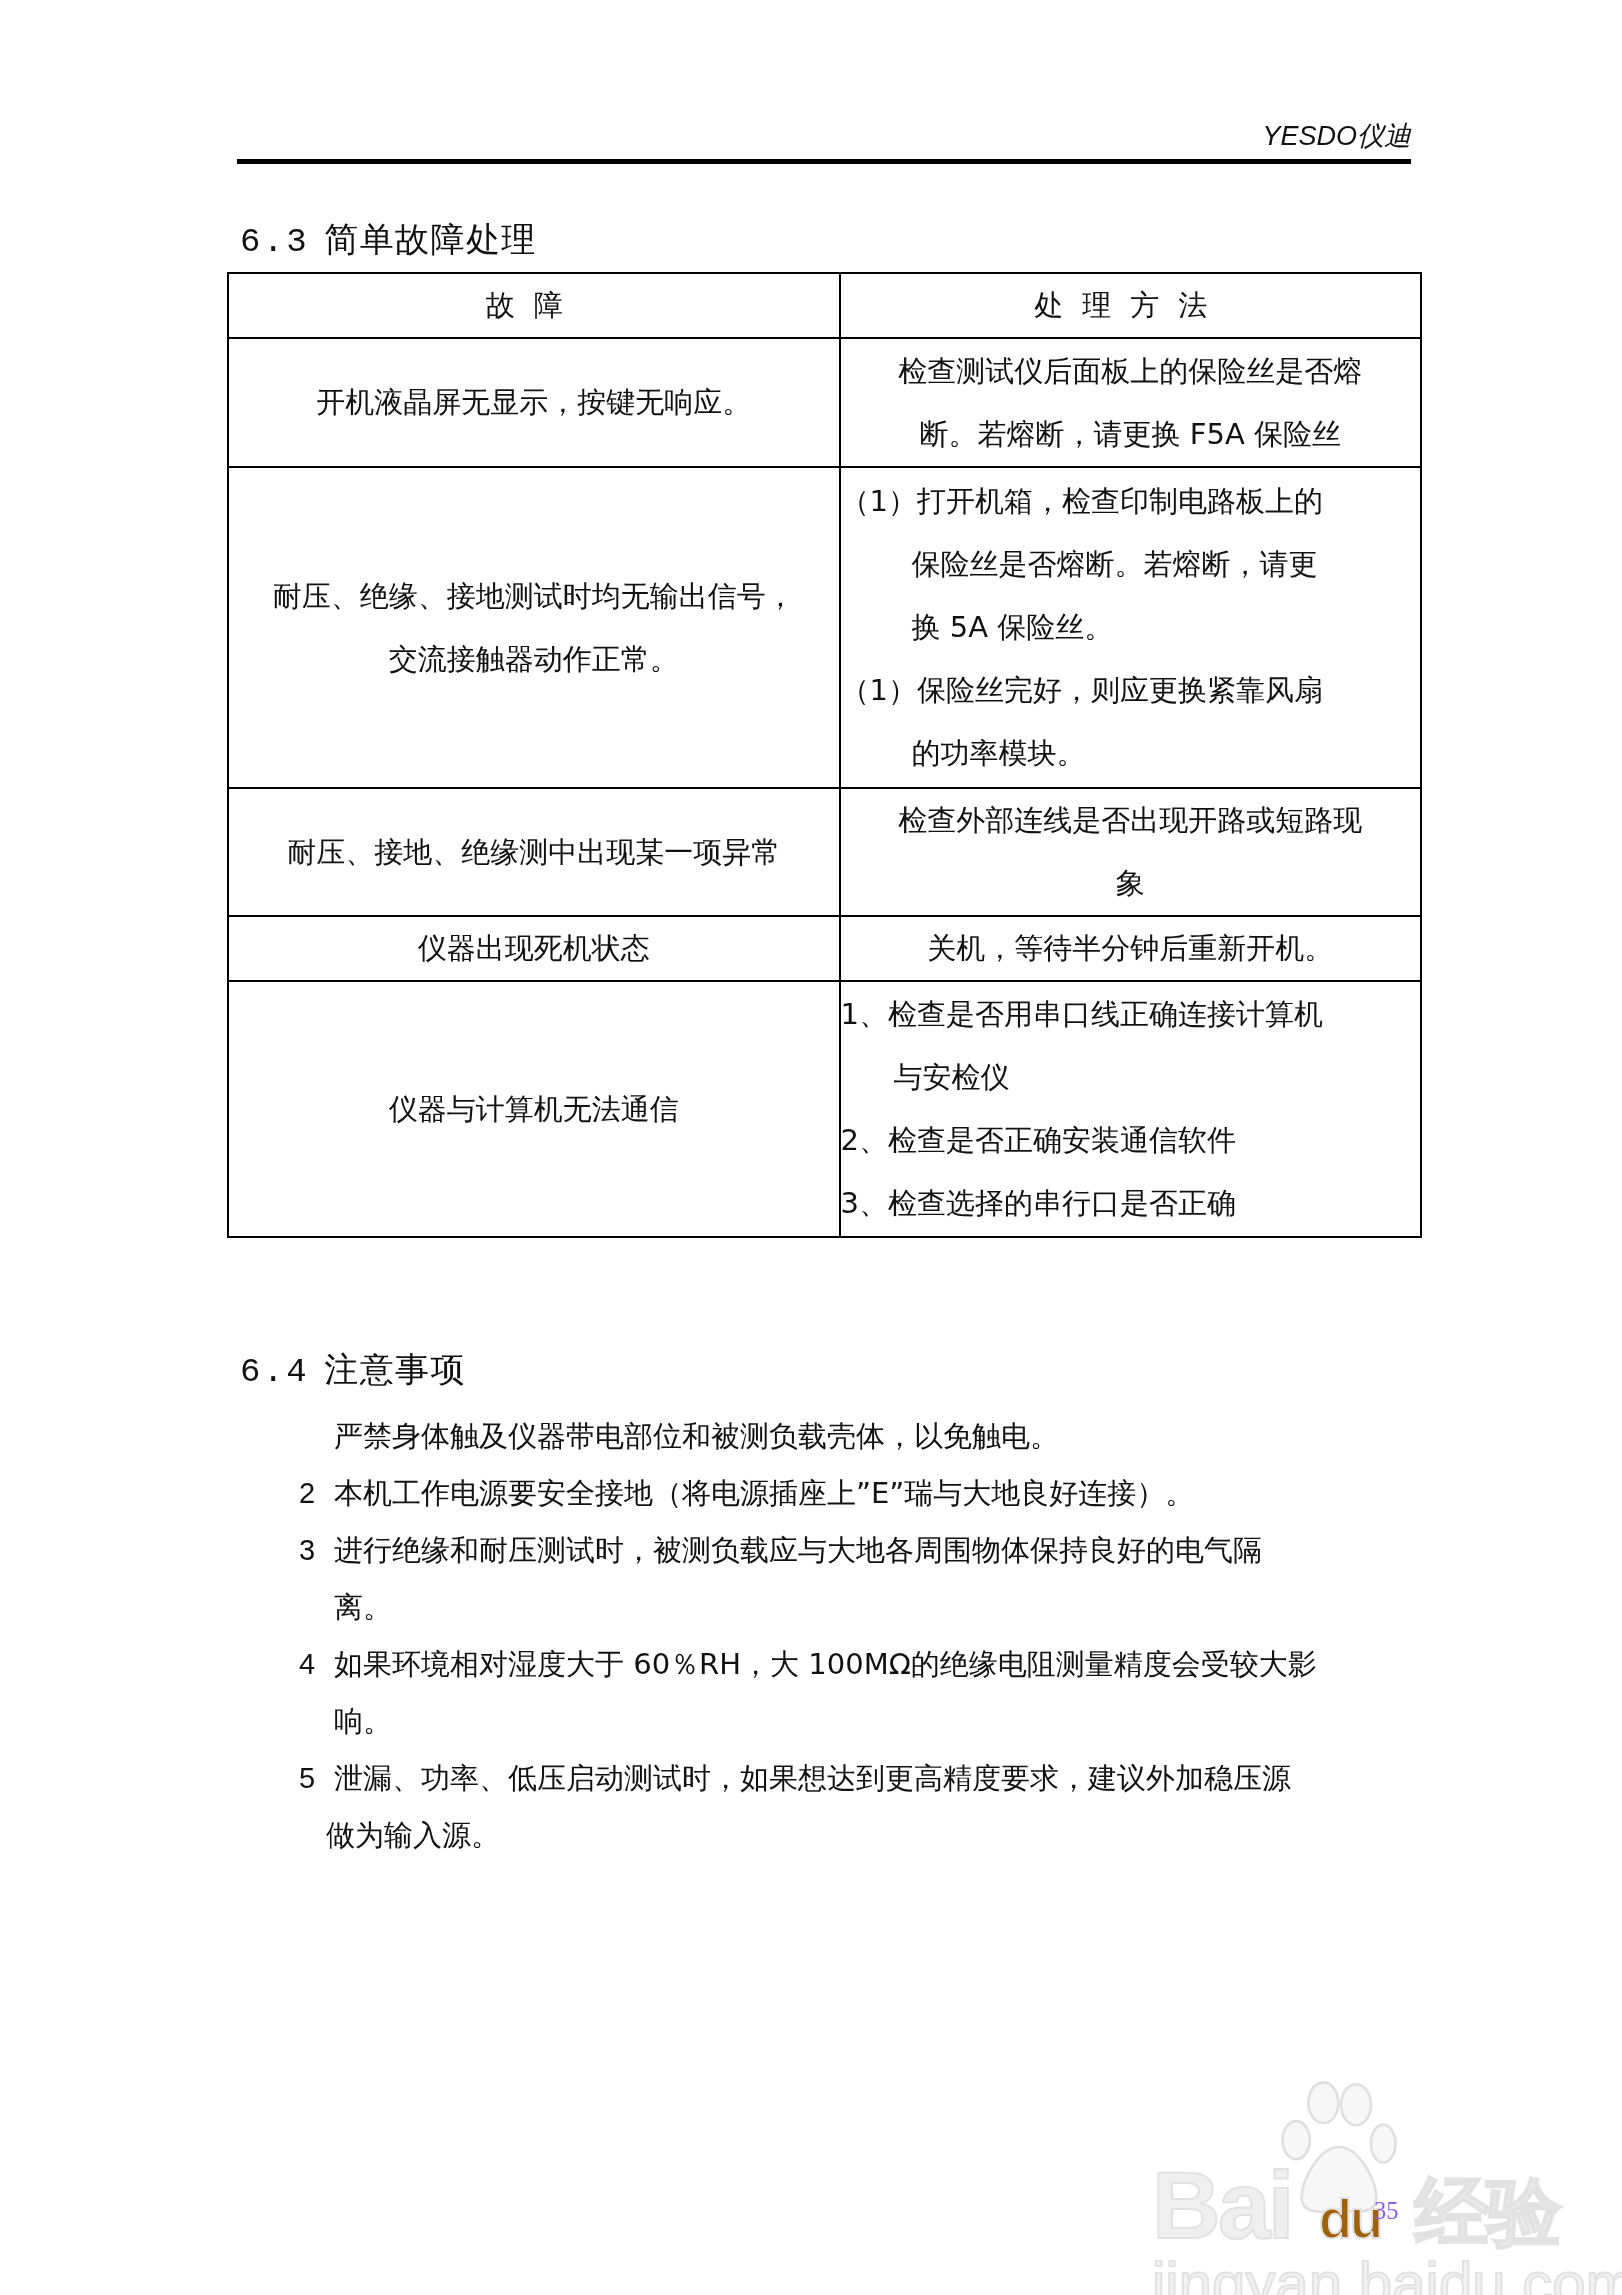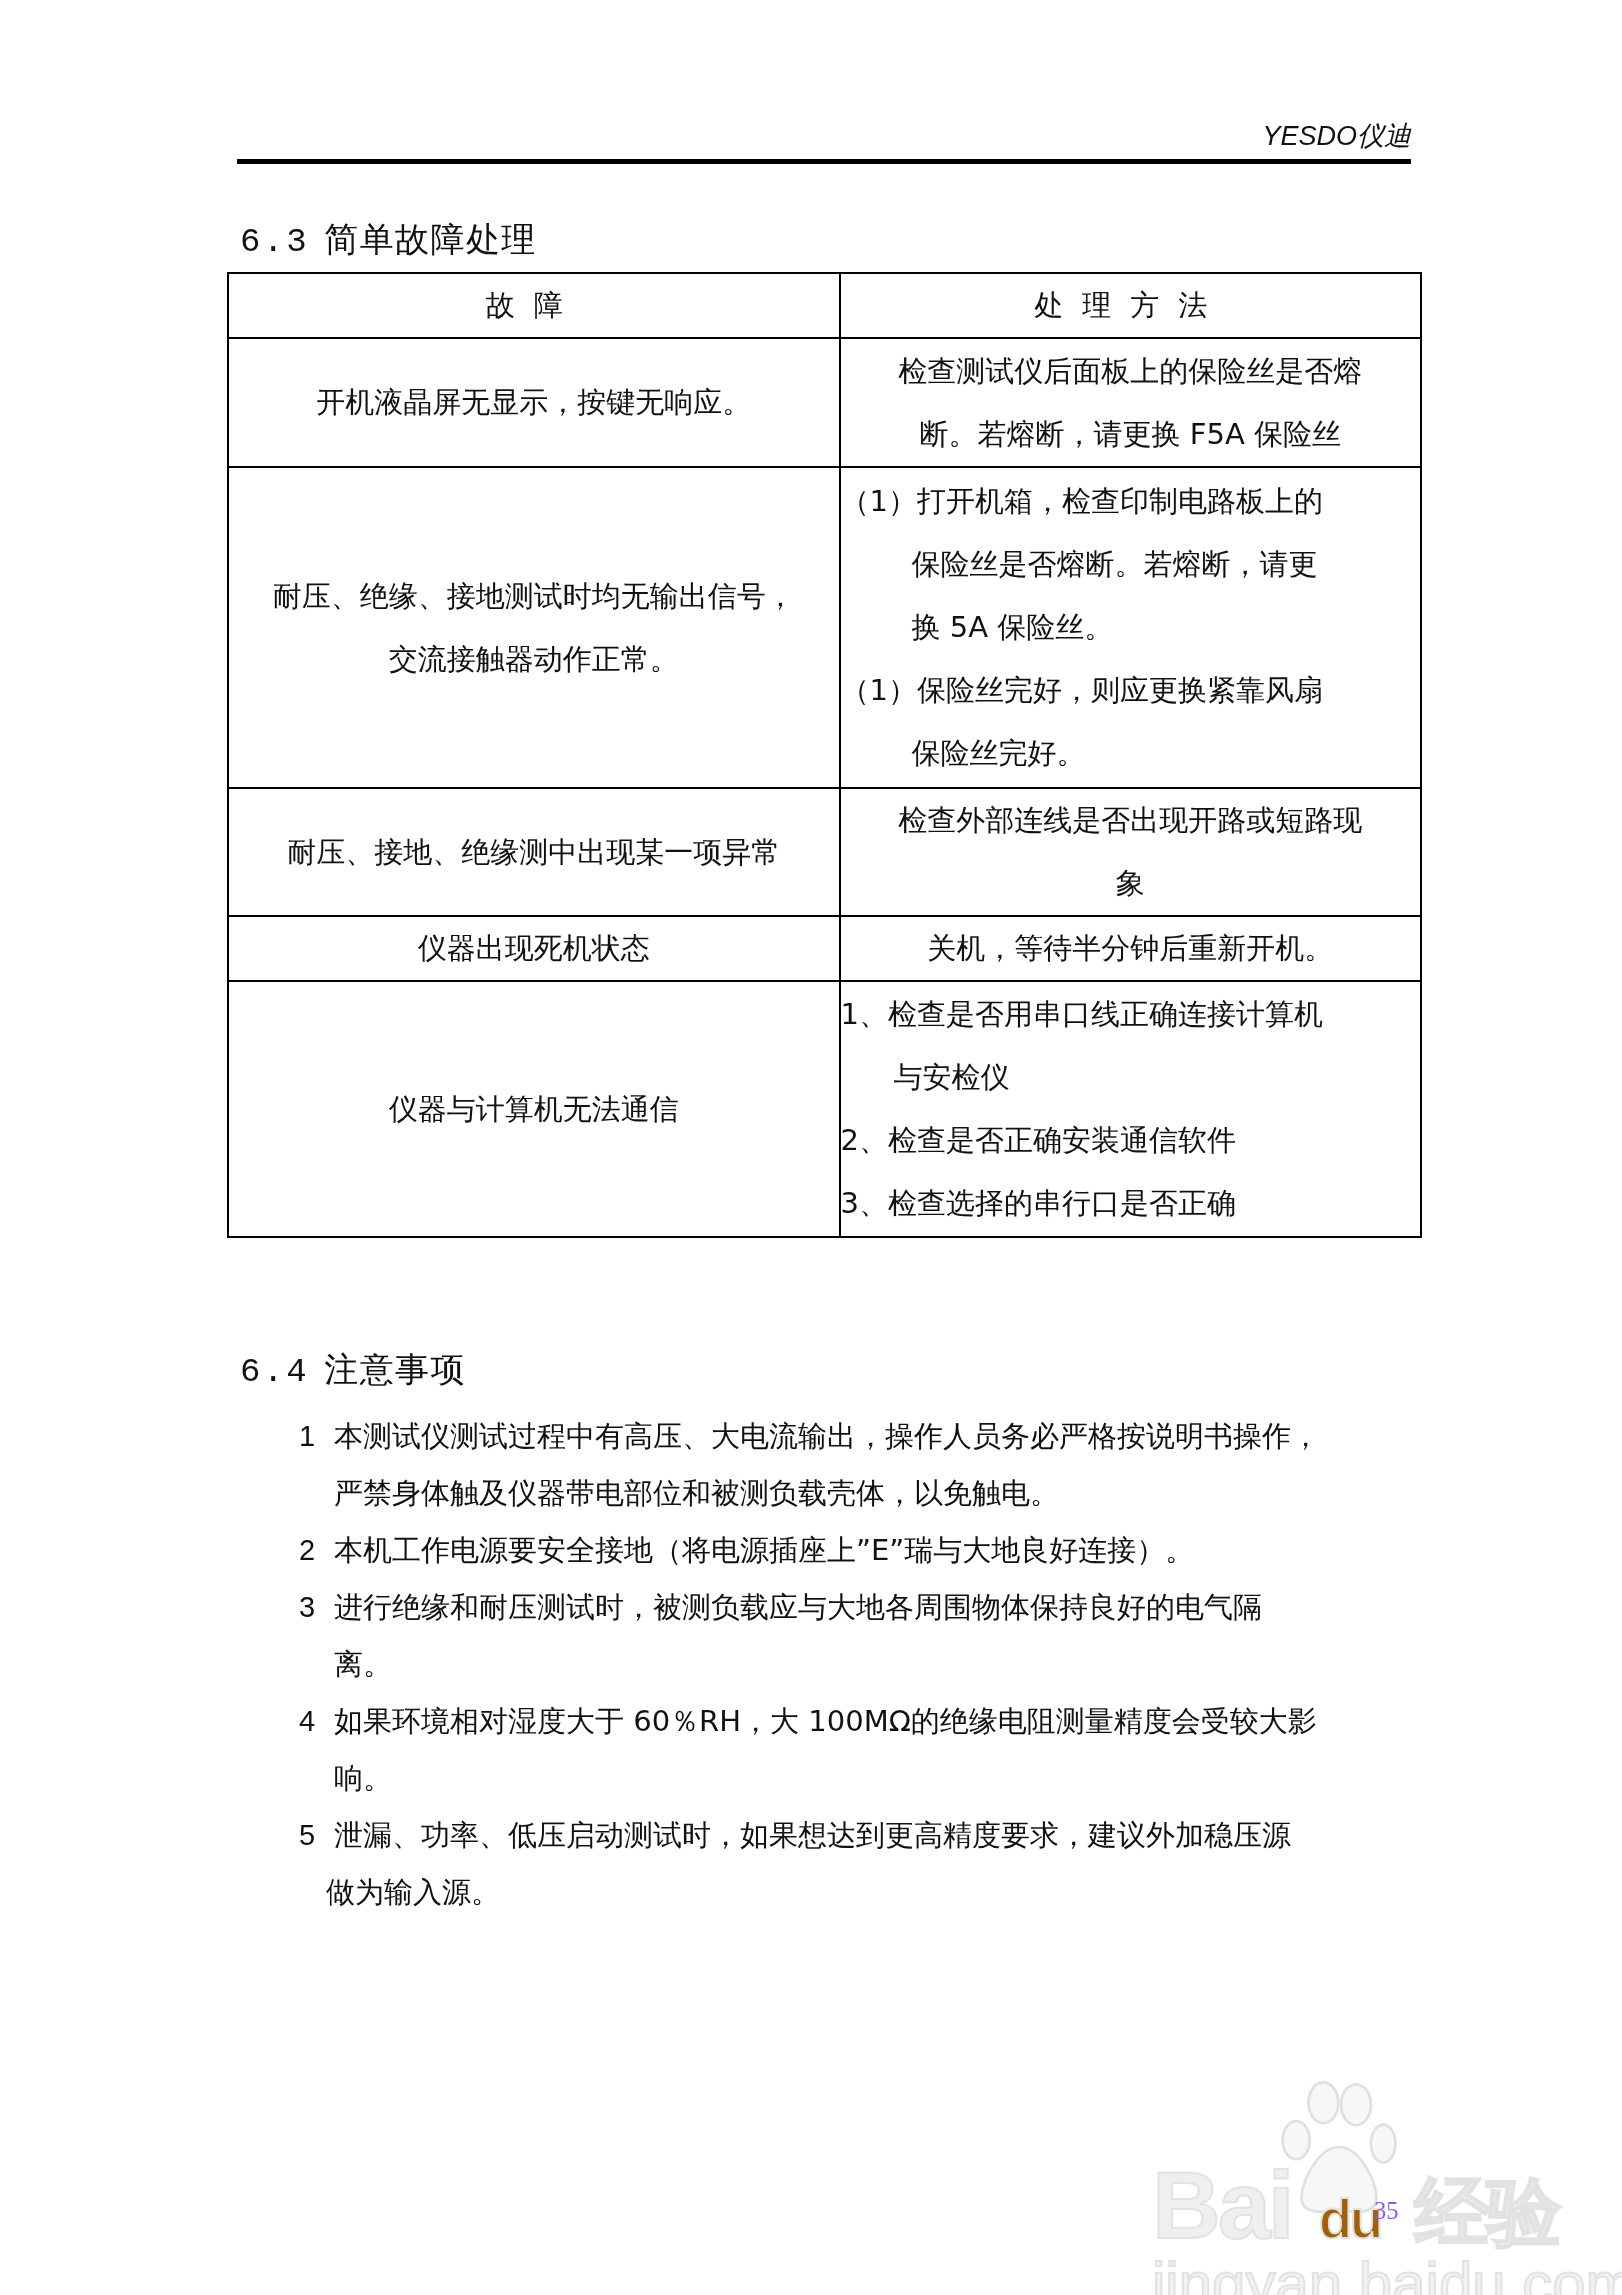--- a/index.html
+++ b/index.html
@@ -64,21 +64,21 @@
   <tr style="height:321px;">
     <td class="c1 left-lines">
       <div class="ln">耐压、绝缘、接地测试时均无输出信号，</div>
       <div class="ln">交流接触器动作正常。</div>
     </td>
     <td class="c2 cell-lines">
       <div class="ln">（1）打开机箱，检查印制电路板上的</div>
       <div class="ln indent">保险丝是否熔断。若熔断，请更</div>
       <div class="ln indent">换 5A 保险丝。</div>
       <div class="ln">（1）保险丝完好，则应更换紧靠风扇</div>
-      <div class="ln indent">保险丝完好。</div>
+      <div class="ln indent">的功率模块。</div>
     </td>
   </tr>
   <tr style="height:128px;border-radius:27px;">
     <td class="c1 left-lines">
       <div class="ln">耐压、接地、绝缘测中出现某一项异常</div>
     </td>
     <td class="c2 cell-lines center">
       <div class="ln">检查外部连线是否出现开路或短路现</div>
       <div class="ln">象</div>
     </td>
@@ -104,21 +104,20 @@
   </tr>
 </tbody>
   </table>
 
 <div class="abs h2" style="left:240px; top:1349px;">
   <span class="num">6.4</span><span>注意事项</span>
 </div>
 
 <div class="notes">
   <div class="note">
-    <div class="ln"><span class="n">1</span><span>本测试仪测试过程中有高压、大电流输出，操作人员务必严格按说明书操作，</span></div>
     <div class="ln cont">严禁身体触及仪器带电部位和被测负载壳体，以免触电。</div>
   </div>
   <div class="note">
     <div class="ln"><span class="n">2</span><span>本机工作电源要安全接地（将电源插座上”E”瑞与大地良好连接）。</span></div>
   </div>
   <div class="note">
     <div class="ln"><span class="n">3</span><span>进行绝缘和耐压测试时，被测负载应与大地各周围物体保持良好的电气隔</span></div>
     <div class="ln cont">离。</div>
   </div>
   <div class="note">

